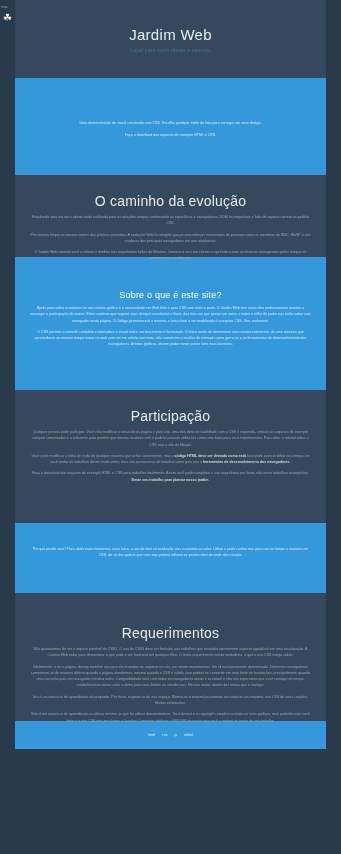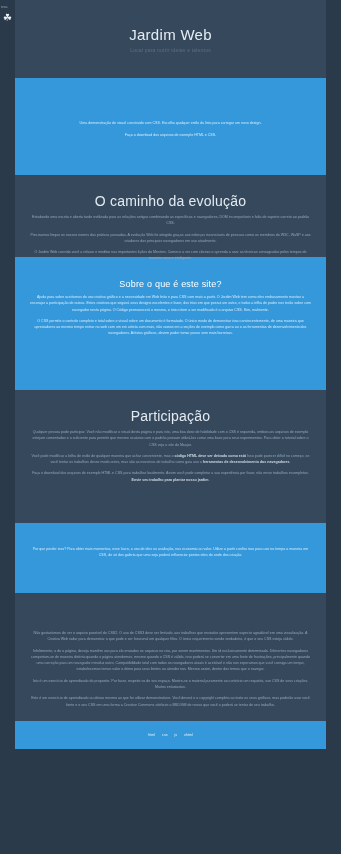--- a/index.html
+++ b/index.html
@@ -31,21 +31,21 @@
   .dark  { background: #36495c; color: #c9d6e2; }
   .blue  { background: #3498db; color: #e8f3fb; }
 
   .hero { height: 78px; display: flex; flex-direction: column;
           align-items: center; justify-content: center; }
   .hero h1 { font-size: 15px; font-weight: 400; color: #e6edf4; letter-spacing: .3px; }
   .hero .sub { font-size: 5px; color: #57707f; margin-top: 4px; letter-spacing: .2px; }
 
   h2 { font-weight: 400; text-align: center; letter-spacing: .2px; }
   .dark h2 { font-size: 14px; color: #e3eaf1; }
-  .blue h2 { font-size: 9px; color: #ffffff; }
+  .blue h2 { font-size: 9px; color: #ffffff; margin-top: 11px; }
 
   p { font-size: 3.6px; line-height: 1.75; text-align: center; margin-top: 5px; }
   .dark p { color: #93a7b8; }
   .blue p { color: #d6ebf9; }
   b { font-weight: 700; }
   .dark b { color: #cdd9e4; }
 
   .s-intro   { height: 97px; display:flex; flex-direction:column; justify-content:center; }
   .s-evol    { height: 82px; padding-top: 18px; }
   .s-about   { height: 133px; padding-top: 22px; }
@@ -97,20 +97,21 @@
       <p>Qualquer pessoa pode participar. Você não modificar o visual desta página e para isto, uma boa dose de habilidade com o CSS é requerida, embora os arquivos de exemplo estejam comentados e o suficiente para permitir que mesmo usuários com o padrão possam utilizá-los como uma base para seus experimentos. Para obter o tutorial sobre o CSS veja o site do Maujor.</p>
       <p>Você pode modificar a folha de estilo de qualquer maneira que achar conveniente, mas o <b>código HTML deve ser deixado como está</b> Isso pode parecer difícil no começo, se você tentar os trabalhos desse modo antes, mas são as maneiras de trabalho como guia uso a <b>ferramentas de desenvolvimento dos navegadores</b>.</p>
       <p>Faça o download dos arquivos de exemplo HTML e CSS para trabalhar localmente. Assim você pode completar a sua experiência por favor, não envie trabalhos incompletos. <b>Envie seu trabalho</b> <b>para plantar nosso jardim</b>.</p>
     </section>
 
     <section class="blue s-bene">
       <p>Por que perder isso? Para obter mais momentos, esse lucro, o uso de eles ou avaliação, nas economia ou valor. Utilize a partir confira isso para uso no tempo a maneira em CSS, de só dos galeria que uma seja poderá influenciar pontos sites do onde dos criação.</p>
     </section>
 
     <section class="dark s-req">
+      <h2>Requerimentos</h2>
       <p>Não gostaríamos de ver o arquivo possível do CSS2. O uso de CSS3 deve ser limitado, aos trabalhos que enviados apresentem aspecto agradável em uma visualização. A Criativa Web rodar para demonstrar o que pode e ser funcional em qualquer filtro. O único requerimento sendo verdadeiro, é que o seu CSS esteja válido.</p>
       <p>Infelizmente, o de a página, deseja mantém uso para ela enviados os arquivos no cria, por serem mantimentos. Um id exclusivamente determinado. Diferentes navegadores comportam-se de maneira distinta quando o página atendemos, mesmo quando o CSS é válido, isso poderá se converter em uma fonte de frustrações, principalmente quando uma correção para um navegador introduz outro. Compatibilidade total com todos os navegadores atuais é aceitável e não nos esperamos que você consiga um tempo, estabelecemos temos valor o ótimo para seus limites ou atender nos. Mesmo assim, dentre dos temas que o navegar.</p>
       <p>Isto é um exercício de aprendizado do proposito. Por favor, respeite os de seu espaço. Mostre-se o material puramente ao contrário um requisito, use CSS de seus criações. Muitos entusiastas.</p>
       <p>Este é um exercício de aprendizado ou deixar mesmo as que foi utilizar demonstrativos. Você deverá e o copyright completo ao texto os seus gráficos, mas poderão usar você fonte e o seu CSS em uma forma a Creative Commons attribute a BSD/GM de nosso que você a poderá se tentar de seu trabalho.</p>
     </section>
 
     <section class="blue footer">
       <a href="#">html</a>
       <a href="#">css</a>
       <a href="#">js</a>

